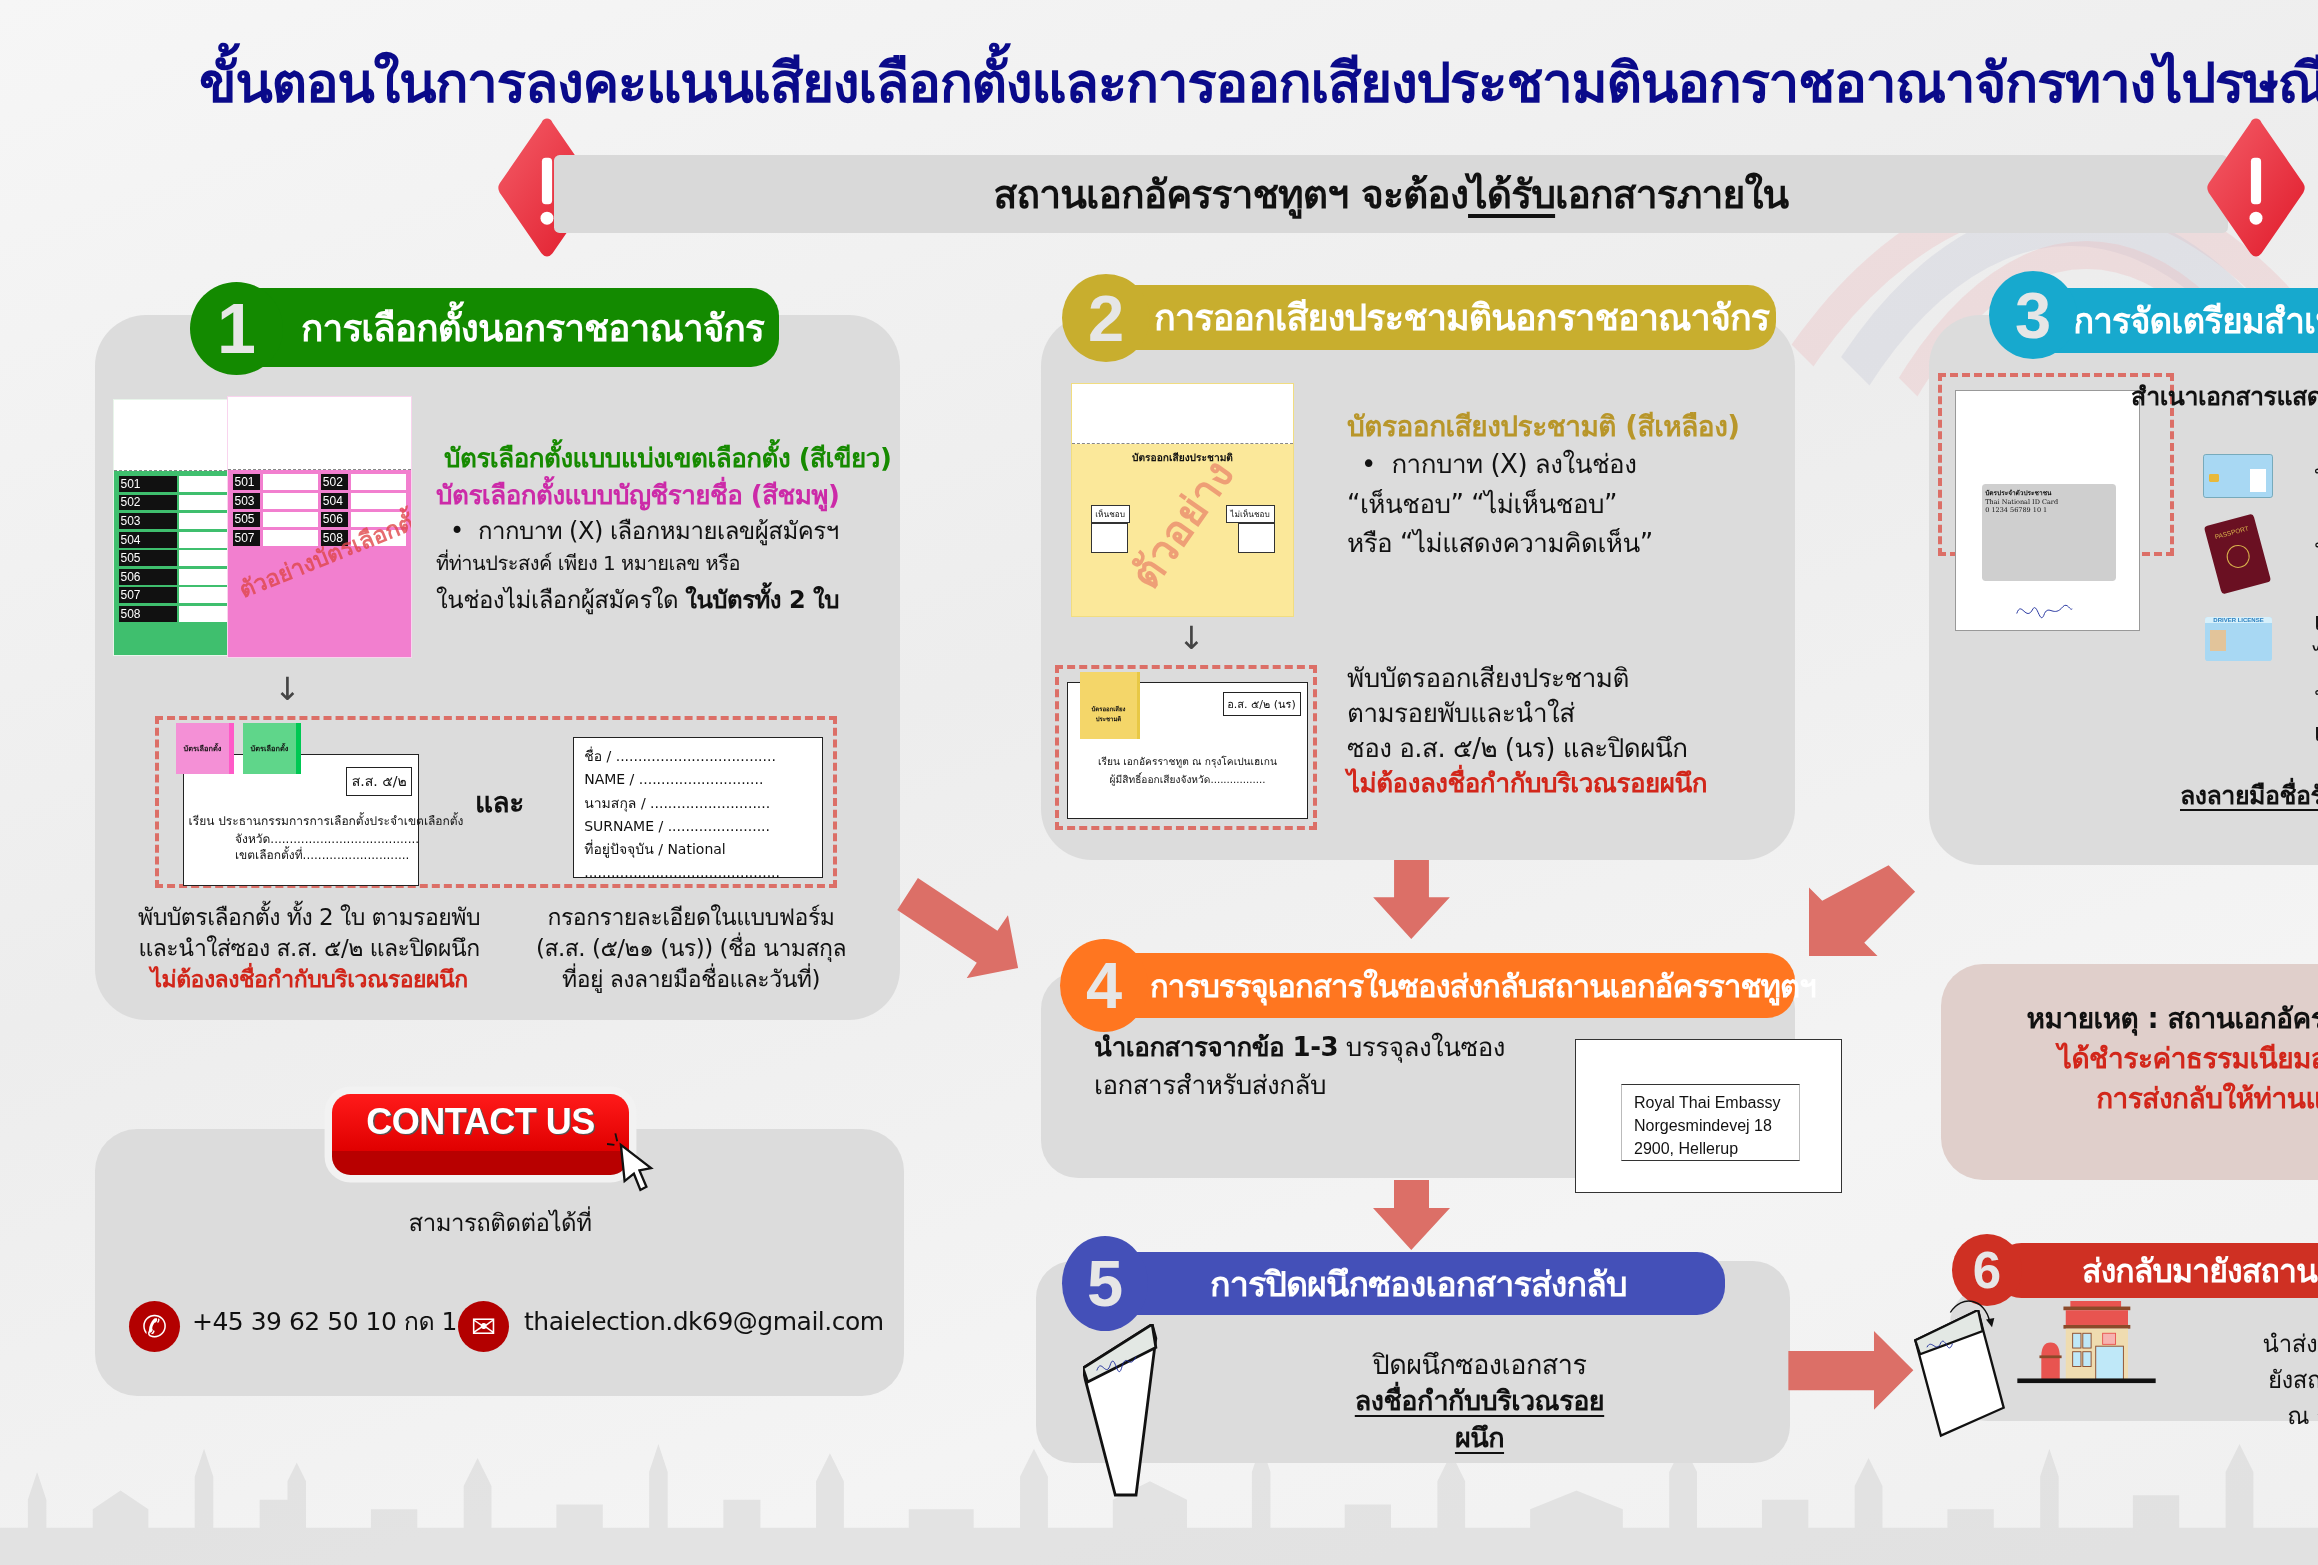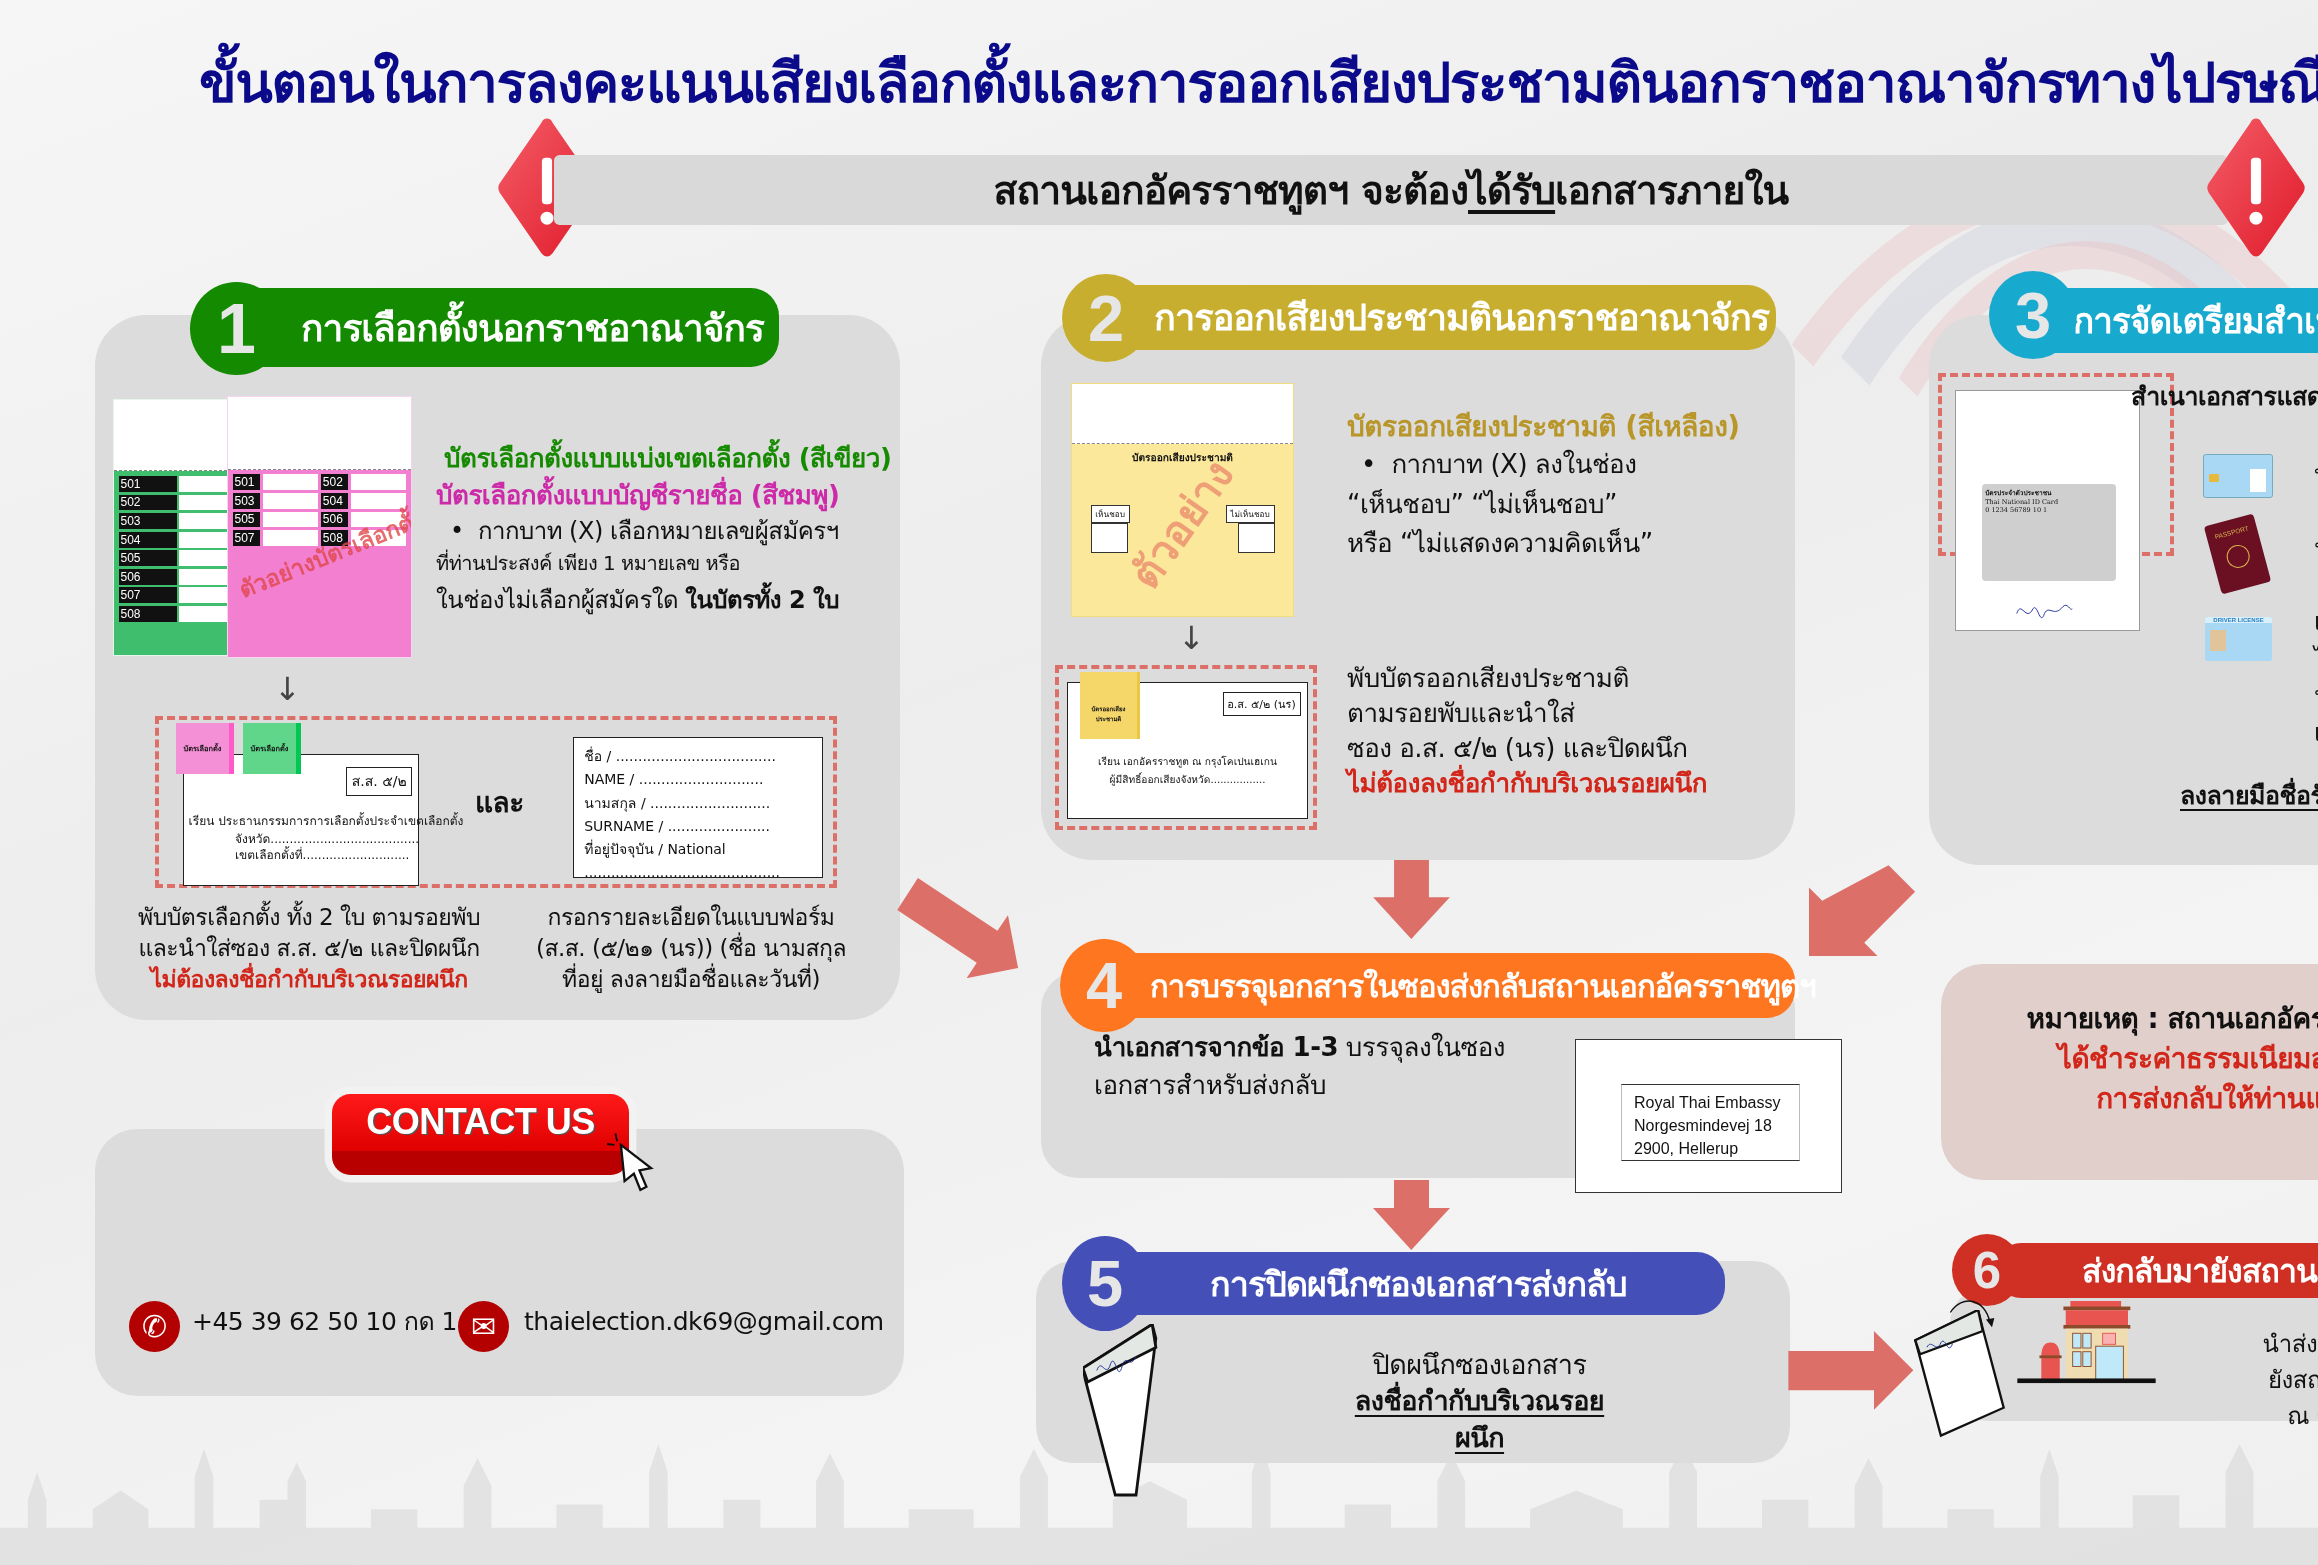--- a/index.html
+++ b/index.html
@@ -24,21 +24,21 @@
 
   
   .main-title {
     position: absolute; left: 199px; top: 44px; width: 2379px; height: 79px;
     font-family: "DejaVu Sans", sans-serif; font-weight: bold; font-size: 55px;
     color: #0a0a8a; white-space: nowrap; letter-spacing: -1.4px; line-height: 79px;
   }
 
   
   .notice-bar {
-    position: absolute; left: 554px; top: 155px; width: 1674px; height: 70px;
+    position: absolute; left: 554px; top: 155px; width: 1674px; height: 78px;
     background: #d9d9d9; border-radius: 5.6px;
     display: flex; align-items: center; justify-content: center;
     font-weight: bold; font-size: 39px; white-space: nowrap; letter-spacing: -0.9px; color: #111;
   }
   .notice-bar u { text-decoration-thickness: 3.7px; text-underline-offset: 5.6px; }
   .diamond-wrap { position: absolute; top: 116px; width: 102px; height: 144px; }
   .diamond-wrap svg { width: 100%; height: 100%; }
 
   
   .card { position: absolute; background: #dcdcdc; border-radius: 51px; }
@@ -418,18 +418,19 @@
 </div>
 
 <div class="card" style="left:95px; top:1129px; width:809px; height:267px; border-radius:42px;"></div>
 <div class="contact-btn">CONTACT US</div>
 <svg class="arrow-svg" style="left:607px; top:1131px;" width="51" height="65" viewBox="0 0 110 140">
   <path d="M30 30 L95 80 L70 85 L85 120 L72 127 L58 92 L38 108 Z" fill="#fff" stroke="#111" stroke-width="5"></path>
   <line x1="18" y1="5" x2="22" y2="22" stroke="#111" stroke-width="4"></line>
   <line x1="0" y1="28" x2="16" y2="30" stroke="#111" stroke-width="4"></line>
 </svg>
 <div class="txt" style="left:114px; top:1206px; width:772px; font-size:24px; text-align:center; line-height:1.45;">
+  <div>สามารถติดต่อได้ที่</div>
 </div>
 <div class="contact-icon" style="left:129px; top:1301px;">✆</div>
 <a class="txt" style="left:192px; top:1305px; font-size:25px; color:#111; text-decoration:none;">+45 39 62 50 10 กด 1</a>
 <div class="contact-icon" style="left:458px; top:1301px;">✉</div>
 <a class="txt" style="left:524px; top:1305px; font-size:25px; color:#111; text-decoration:none;">thaielection.dk69@gmail.com</a>
 
 
 </body></html>

